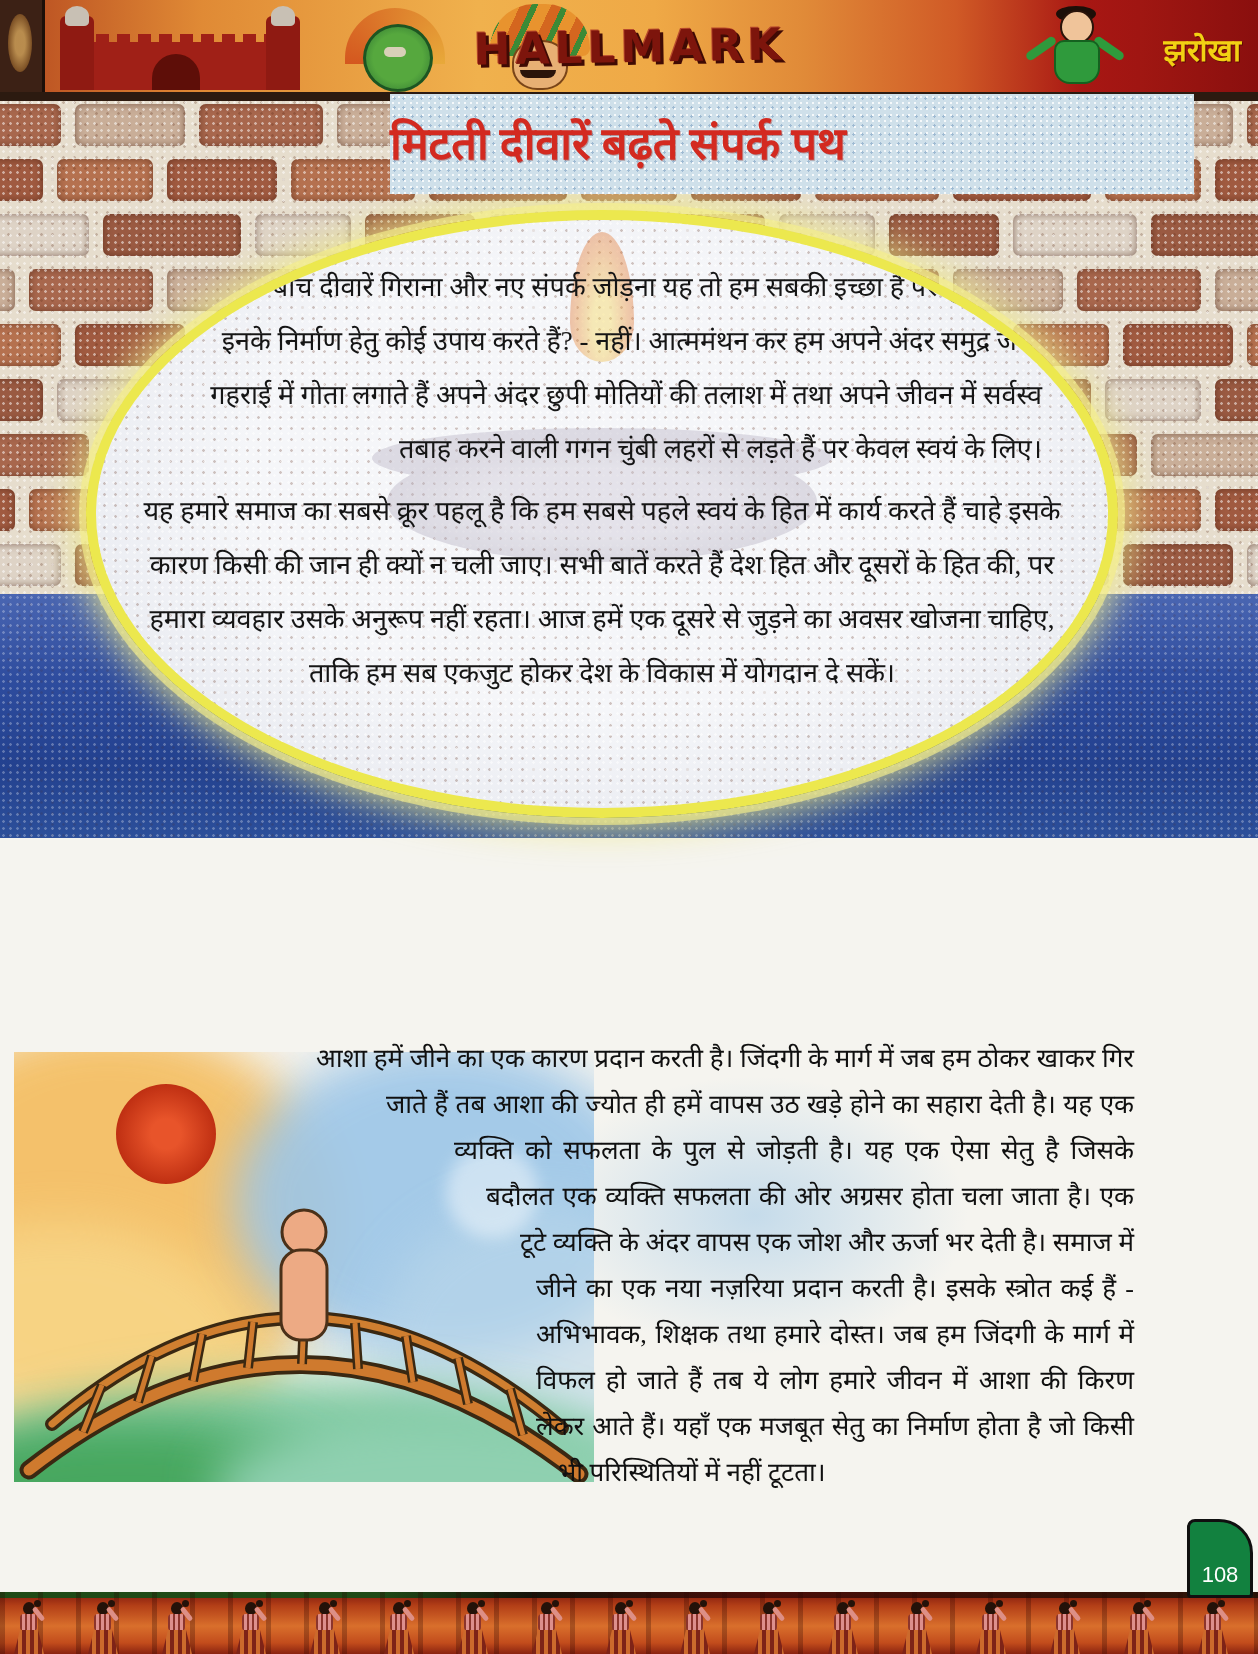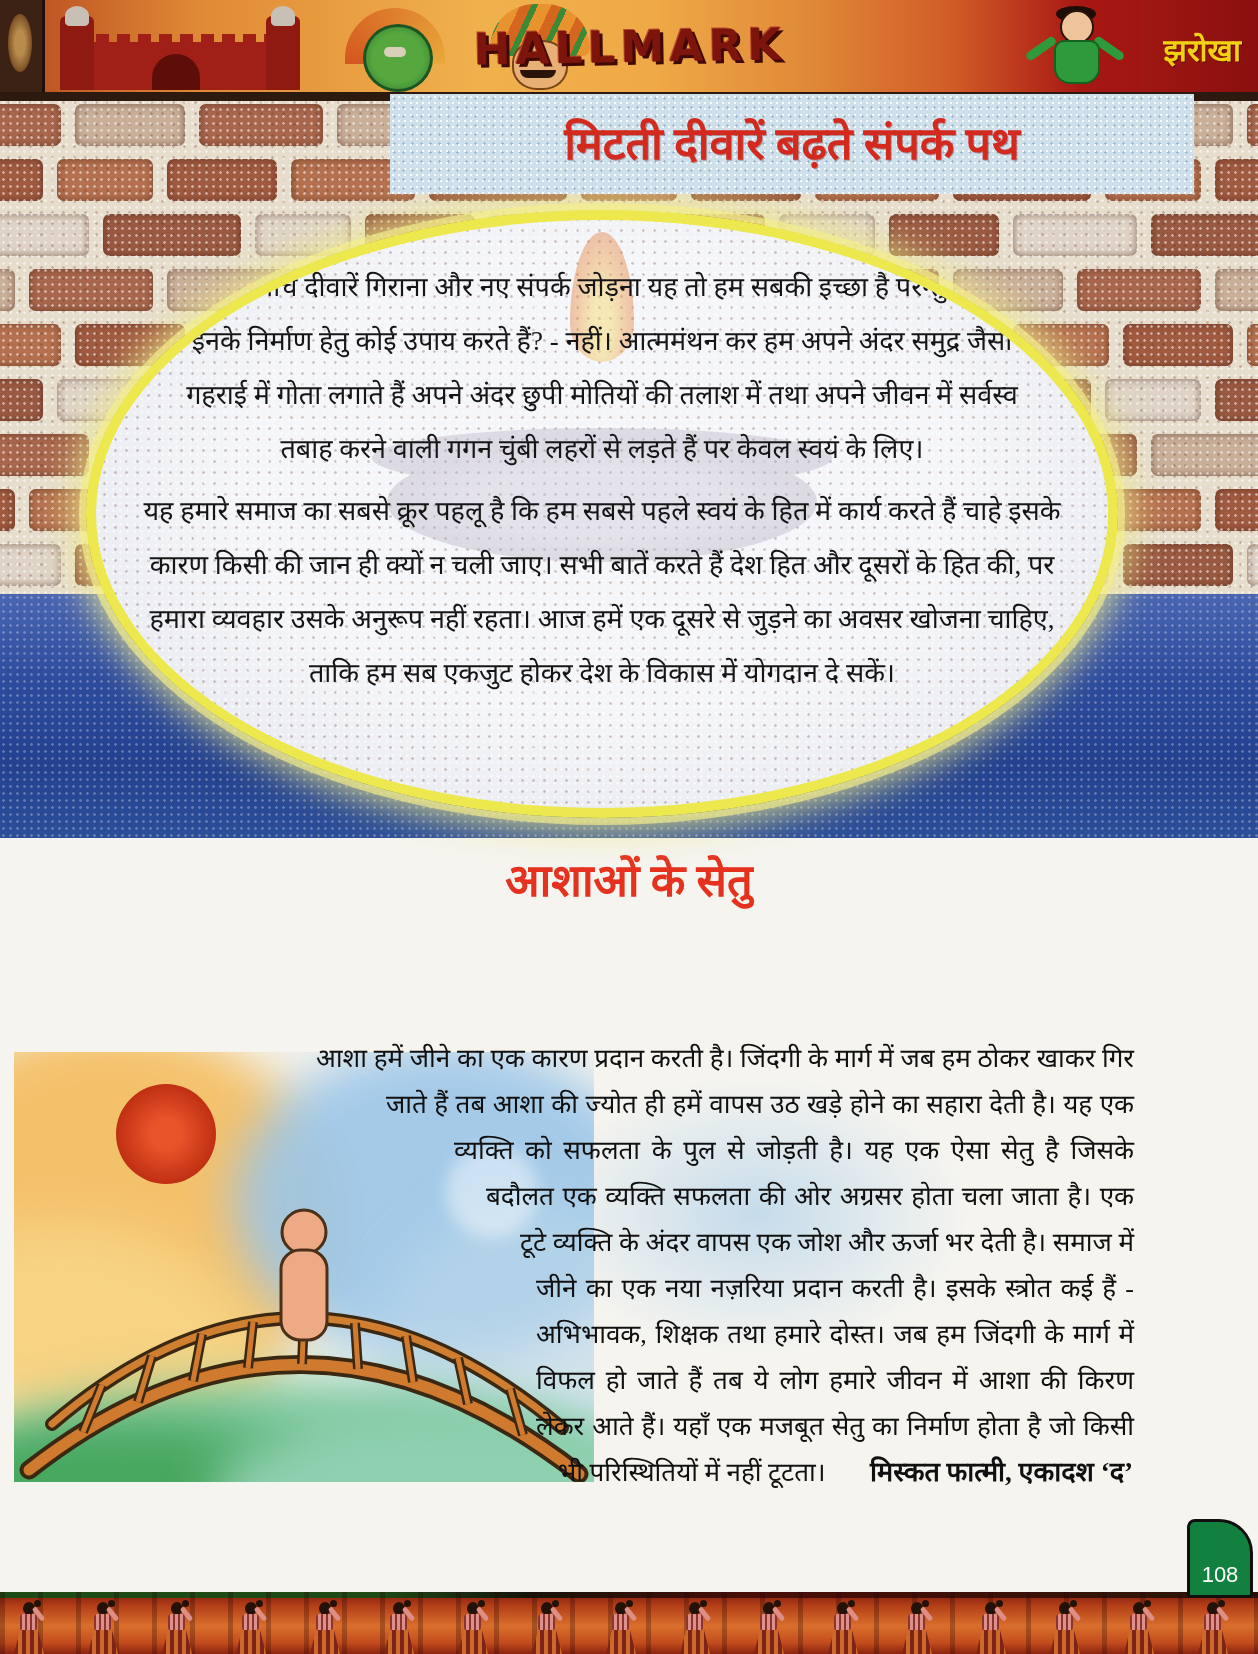--- a/index.html
+++ b/index.html
@@ -74,21 +74,21 @@
   }
   #water .speckle{opacity:.55;}
 
   
   #title-band{
     left:390px;top:94px;width:804px;height:100px;z-index:4;
     background-color:#cfe0ea;
     background-image:radial-gradient(rgba(255,255,255,.8) 1px,transparent 1.4px),
                      radial-gradient(rgba(120,155,190,.55) 1px,transparent 1.4px);
     background-size:6px 6px,9px 9px;
-    display:flex;align-items:center;justify-content:center;
+    display:flex;align-items:center;
   }
   #article1-title{
     color:#d32a20;font-weight:bold;font-size:45px;line-height:1;
     text-shadow:1px 1px 0 rgba(120,10,5,.35);
   }
 
   
   #oval{
     left:86px;top:210px;width:1012px;height:588px;border-radius:50%;z-index:3;
     border:10px solid #ece84e;
@@ -101,21 +101,21 @@
     border-radius:50% 50% 50% 50% / 70% 70% 30% 30%;
     background:radial-gradient(ellipse at 50% 70%,#f6d44a 20%,#e8872c 55%,#cf3c1a 100%);}
   .diya .bowl{position:absolute;left:50%;top:210px;transform:translateX(-50%);width:430px;height:120px;border-radius:50%;
     background:radial-gradient(#c9c4d2 40%,#9a93a8 100%);}
   .diya .rim{position:absolute;left:50%;top:196px;transform:translateX(-50%);width:460px;height:60px;border-radius:50%;
     background:#b4aec0;}
   #oval-text{
     position:absolute;left:30px;right:30px;top:40px;z-index:2;
     font-size:27px;line-height:54px;color:#151515;
   }
-  .oval-p1{max-width:880px;margin:0 auto;text-align:center;}
+  .oval-p1{max-width:880px;margin:0 auto;text-align:right;}
   .oval-p2{max-width:985px;margin:6px auto 0;text-align:left;}
   .oval-p3{max-width:930px;margin:8px auto 0;text-align:center;}
 
   
   #article2-title{
     left:0;top:848px;width:1258px;text-align:center;z-index:2;
     color:#e4321f;font-weight:bold;font-size:45px;
   }
   .bodytext{font-size:26px;line-height:40px;color:#101010;}
   #article2-p1{left:58px;top:918px;width:1142px;text-align:justify;z-index:2;}
@@ -310,21 +310,20 @@
         <div class="rim"></div>
         <div class="bowl"></div>
     </div>
     <div id="oval-text">
       <div class="oval-p1">दिलों के बीच दीवारें गिराना और नए संपर्क जोड़ना यह तो हम सबकी इच्छा है परन्तु क्या हम इनके निर्माण हेतु कोई उपाय करते हैं? - नहीं। आत्ममंथन कर हम अपने अंदर समुद्र जैसी गहराई में गोता लगाते हैं अपने अंदर छुपी मोतियों की तलाश में तथा अपने जीवन में सर्वस्व तबाह करने वाली गगन चुंबी लहरों से लड़ते हैं पर केवल स्वयं के लिए।</div>
       <div class="oval-p3">यह हमारे समाज का सबसे क्रूर पहलू है कि हम सबसे पहले स्वयं के हित में कार्य करते हैं चाहे इसके कारण किसी की जान ही क्यों न चली जाए। सभी बातें करते हैं देश हित और दूसरों के हित की, पर हमारा व्यवहार उसके अनुरूप नहीं रहता। आज हमें एक दूसरे से जुड़ने का अवसर खोजना चाहिए, ताकि हम सब एकजुट होकर देश के विकास में योगदान दे सकें।</div>
 
     </div>
   </div>
 
-  <div id="article2-title" class="abs">आशाओं के सेतु</div>
   <div id="wash-blue" class="abs"></div>
 
   <svg id="bridge-illo" class="abs" viewBox="0 0 580 430">
     <defs>
       <filter id="b30" x="-50%" y="-50%" width="200%" height="200%">
           <feGaussianBlur stdDeviation="24"></feGaussianBlur>
         </filter>
       <filter id="b10" x="-50%" y="-50%" width="200%" height="200%">
           <feGaussianBlur stdDeviation="8"></feGaussianBlur>
         </filter>
@@ -376,21 +375,20 @@
     </g>
     <g fill="#edaa84" stroke="#4a3018" stroke-width="3">
       <circle cx="290" cy="180" r="22"></circle>
       <rect x="267" y="198" width="46" height="90" rx="19"></rect>
     </g>
   </svg>
 
   <div id="article2-p2" class="abs"><div class="rampstep" style="width: 258px;"></div><div class="rampstep" style="width: 328px;"></div><div class="rampstep" style="width: 396px;"></div><div class="rampstep" style="width: 428px;"></div><div class="rampstep" style="width: 462px;"></div><div class="rampstep" style="width: 362px;"></div><div class="rampstep" style="width: 388px;"></div><div class="rampstep" style="width: 416px;"></div><div class="rampstep" style="width: 478px;"></div><div class="rampstep" style="width: 500px;"></div>
     <span>आशा हमें जीने का एक कारण प्रदान करती है। जिंदगी के मार्ग में जब हम ठोकर खाकर गिर जाते हैं तब आशा की ज्योत ही हमें वापस उठ खड़े होने का सहारा देती है। यह एक व्यक्ति को सफलता के पुल से जोड़ती है। यह एक ऐसा सेतु है जिसके बदौलत एक व्यक्ति सफलता की ओर अग्रसर होता चला जाता है। एक टूटे व्यक्ति के अंदर वापस एक जोश और ऊर्जा भर देती है। समाज में जीने का एक नया नज़रिया प्रदान करती है। इसके स्त्रोत कई हैं - अभिभावक, शिक्षक तथा हमारे दोस्त। जब हम जिंदगी के मार्ग में विफल हो जाते हैं तब ये लोग हमारे जीवन में आशा की किरण लेकर आते हैं। यहाँ एक मजबूत सेतु का निर्माण होता है जो किसी भी परिस्थितियों में नहीं टूटता।</span>
   </div>
-  <div id="article2-author" class="abs">मिस्कत फात्मी, एकादश ‘द’</div>
 
   <div id="page-badge" class="abs">
     <span>108</span>
   </div>
 
   <div id="footer-border" class="abs">
       <div class="dancer" style="left: 8px;">
         <div class="bun"></div>
         <div class="head"></div>
         <div class="arm"></div>

